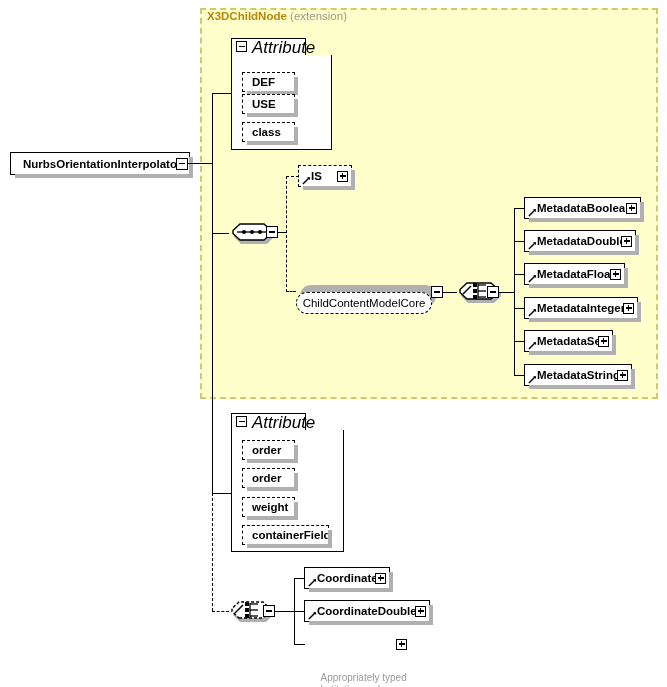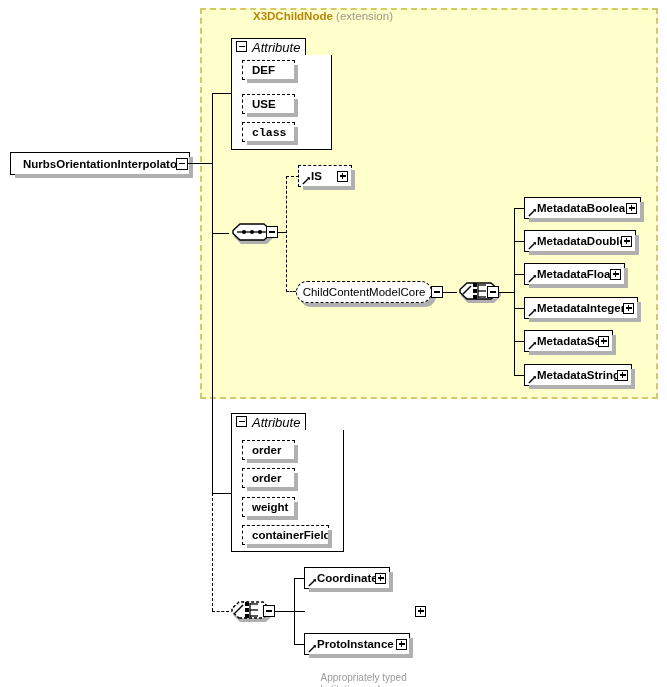--- a/index.html
+++ b/index.html
@@ -92,21 +92,21 @@
 
   
   .mg{
     position:absolute;width:48px;height:28px;
   }
   .attr-tab{
     position:absolute;left:0;top:0;height:18px;
     border:1.4px solid #000;border-bottom:none;background:#fff;
     box-sizing:border-box;display:flex;align-items:center;
     padding-left:20px;padding-right:8px;
-    font-style:italic;font-size:13px;color:#000;
+    font-style:italic;font-size:17px;color:#000;
   }
   .attr-body{
     position:absolute;left:0;border:1.4px solid #000;border-top:none;
     background:#fff;box-sizing:border-box;
   }
   .attr-topline{
     position:absolute;height:1.4px;background:#000;
   }
 
   
@@ -137,21 +137,21 @@
     position:absolute;width:0;border-left:1.3px dashed #000;
   }
 </style>
 </head>
 <body>
 
 <div class="canvas">
 
   <div class="ext-region" style="left:200px;top:8px;width:458px;height:391px;"></div>
 
-  <div class="ext-title" style="left:207px;top:10px;margin-left:46px;">
+  <div class="ext-title" style="left:207px;top:10px;">
     <b>X3DChildNode</b>
     <span>(extension)</span>
   </div>
 
   <div class="box el-box" style="left:10px;top:152px;width:180px;height:23px;">
     <div class="shadow"></div>
     <div class="shadow-r"></div>
     <span class="el-label">NurbsOrientationInterpolator</span>
   </div>
   <div class="edge-exp" style="left:176px;top:157.5px;"></div>
@@ -170,33 +170,33 @@
   <div class="dln-v" style="left:212px;top:493px;height:118px;"></div>
   <div class="dln-h" style="left:212px;top:611px;width:17px;"></div>
 
   <div class="attr-tab" style="left:231px;top:38px;width:75px;">
     <span>Attribute</span>
   </div>
   <div class="expander" style="left:236px;top:41px;"></div>
   <div class="attr-topline" style="left:306px;top:55px;width:26px;"></div>
   <div class="attr-body" style="left:231px;top:55px;width:101px;height:95px;"></div>
 
-  <div class="box opt-box" style="left:242px;top:60px;width:53px;height:20px;text-align:right;">
+  <div class="box opt-box" style="left:242px;top:72px;width:53px;height:20px;text-align:right;">
     <div class="shadow"></div>
     <div class="shadow-r"></div>
     <span class="attr-label">DEF</span>
   </div>
 
   <div class="box opt-box" style="left:242px;top:94px;width:53px;height:20px;">
     <div class="shadow"></div>
     <div class="shadow-r"></div>
     <span class="attr-label">USE</span>
   </div>
 
-  <div class="box opt-box" style="left:242px;top:122px;width:53px;height:20px;font-family:Liberation Mono, monospace;">
+  <div class="box opt-box" style="left:242px;top:122px;width:53px;height:20px;">
     <div class="shadow"></div>
     <div class="shadow-r"></div>
     <span class="attr-label">class</span>
   </div>
 
   <div class="mg" style="left:229px;top:219px;">
     <svg width="48" height="28" viewBox="0 0 48 28">
       <path d="M12 25 L38 25 L45 18 L45 15 L38 9 L12 9 L5 15 L5 18 Z" fill="#b0b0b0" stroke="none"></path>
       <path d="M11 21 L35 21 L42 14.5 L42 11.5 L35 5 L11 5 L4 11.5 L4 14.5 Z" fill="#ffffff" stroke="#000000" stroke-width="1.4"></path>
       <line x1="8" y1="13" x2="38" y2="13" stroke="#000" stroke-width="1.3"></line>
@@ -218,21 +218,21 @@
     <div class="shadow-r"></div>
     <svg class="arrow-ic" viewBox="0 0 10 10">
       <path d="M1 9 L8 2" stroke="#000" stroke-width="1.6" fill="none"></path>
       <path d="M8.6 1.2 L9 4.4 L5.6 1.7 Z" fill="#000"></path>
     </svg>
     <span class="el-label">IS</span>
   </div>
   <div class="expander plus" style="left:337px;top:170.5px;"></div>
 
   <div class="grp-shadow" style="left:300px;top:285px;width:136px;height:22px;"></div>
-  <div class="grp-ref" style="left:296px;top:281px;width:136px;height:22px;">
+  <div class="grp-ref" style="left:296px;top:292px;width:136px;height:22px;">
     <span>ChildContentModelCore</span>
   </div>
   <div class="edge-exp" style="left:431px;top:286px;"></div>
 
   <div class="ln ln-h" style="left:443px;top:292px;width:14px;"></div>
 
   <div class="mg" style="left:456px;top:278px;">
     <svg width="48" height="28" viewBox="0 0 48 28">
       <path d="M12 25 L38 25 L45 18 L45 15 L38 9 L12 9 L5 15 L5 18 Z" fill="#b0b0b0" stroke="none"></path>
       <path d="M11 21 L35 21 L42 14.5 L42 11.5 L35 5 L11 5 L4 11.5 L4 14.5 Z" fill="#ffffff" stroke="#000000" stroke-width="1.4"></path>
@@ -381,31 +381,31 @@
     <div class="shadow"></div>
     <div class="shadow-r"></div>
     <svg class="arrow-ic" viewBox="0 0 10 10">
       <path d="M1 9 L8 2" stroke="#000" stroke-width="1.6" fill="none"></path>
       <path d="M8.6 1.2 L9 4.4 L5.6 1.7 Z" fill="#000"></path>
     </svg>
     <span class="el-label">Coordinate</span>
   </div>
   <div class="expander plus" style="left:375px;top:572.5px;"></div>
 
+  <div class="box el-box" style="left:304px;top:600px;width:126px;height:22px;">
+    <div class="shadow"></div>
+    <div class="shadow-r"></div>
+    <svg class="arrow-ic" viewBox="0 0 10 10">
+      <path d="M1 9 L8 2" stroke="#000" stroke-width="1.6" fill="none"></path>
+      <path d="M8.6 1.2 L9 4.4 L5.6 1.7 Z" fill="#000"></path>
+    </svg>
+    <span class="el-label">CoordinateDouble</span>
+  </div>
   <div class="expander plus" style="left:415px;top:605.5px;"></div>
 
-  <div class="box el-box" style="left:304px;top:633px;width:106px;height:22px;">
-    <div class="shadow"></div>
-    <div class="shadow-r"></div>
-    <svg class="arrow-ic" viewBox="0 0 10 10">
-      <path d="M1 9 L8 2" stroke="#000" stroke-width="1.6" fill="none"></path>
-      <path d="M8.6 1.2 L9 4.4 L5.6 1.7 Z" fill="#000"></path>
-    </svg>
-    <span class="el-label">ProtoInstance</span>
-  </div>
   <div class="expander plus" style="left:396px;top:638.5px;"></div>
 
   <div class="caption" style="left:310px;top:660px;width:170px;text-align:left;">
     <span>Appropriately typed
 substitution node</span>
   </div>
 
 </div>
 
 </body></html>

